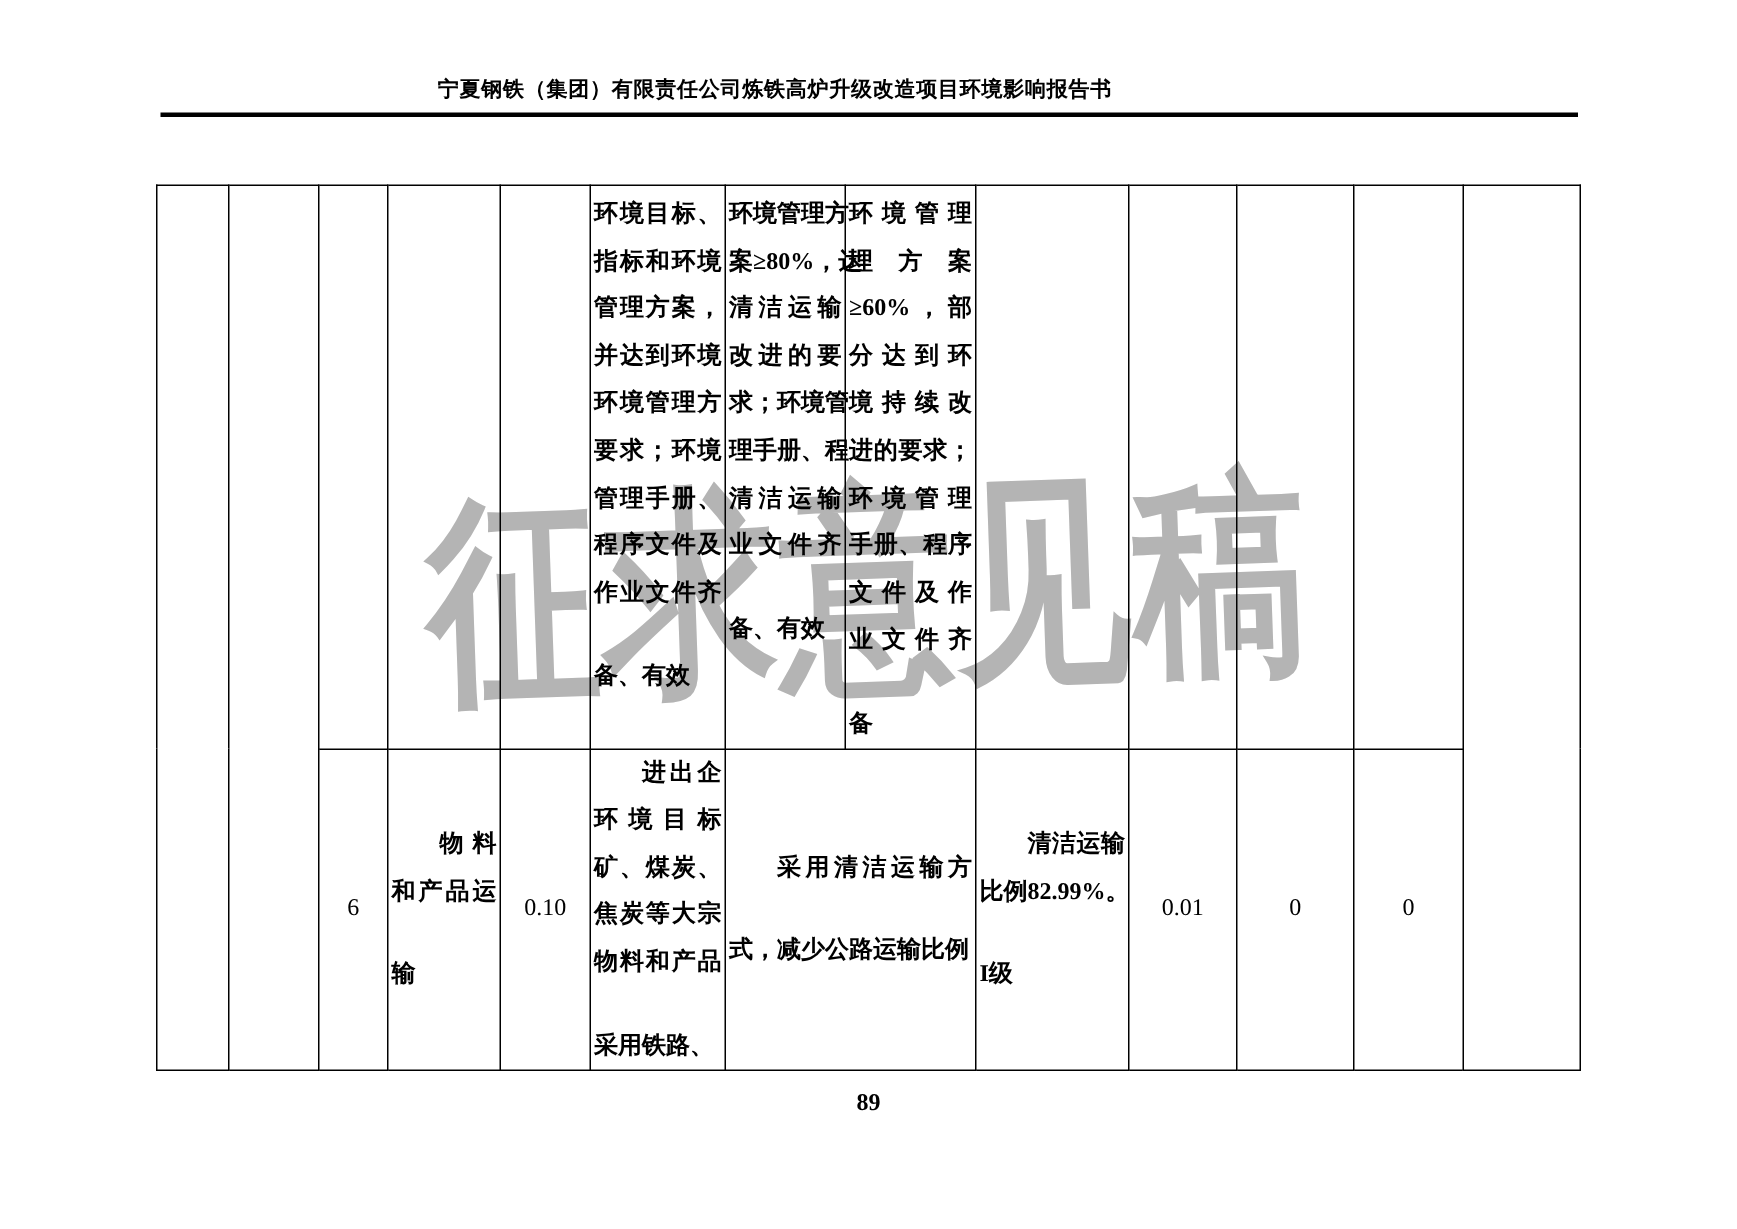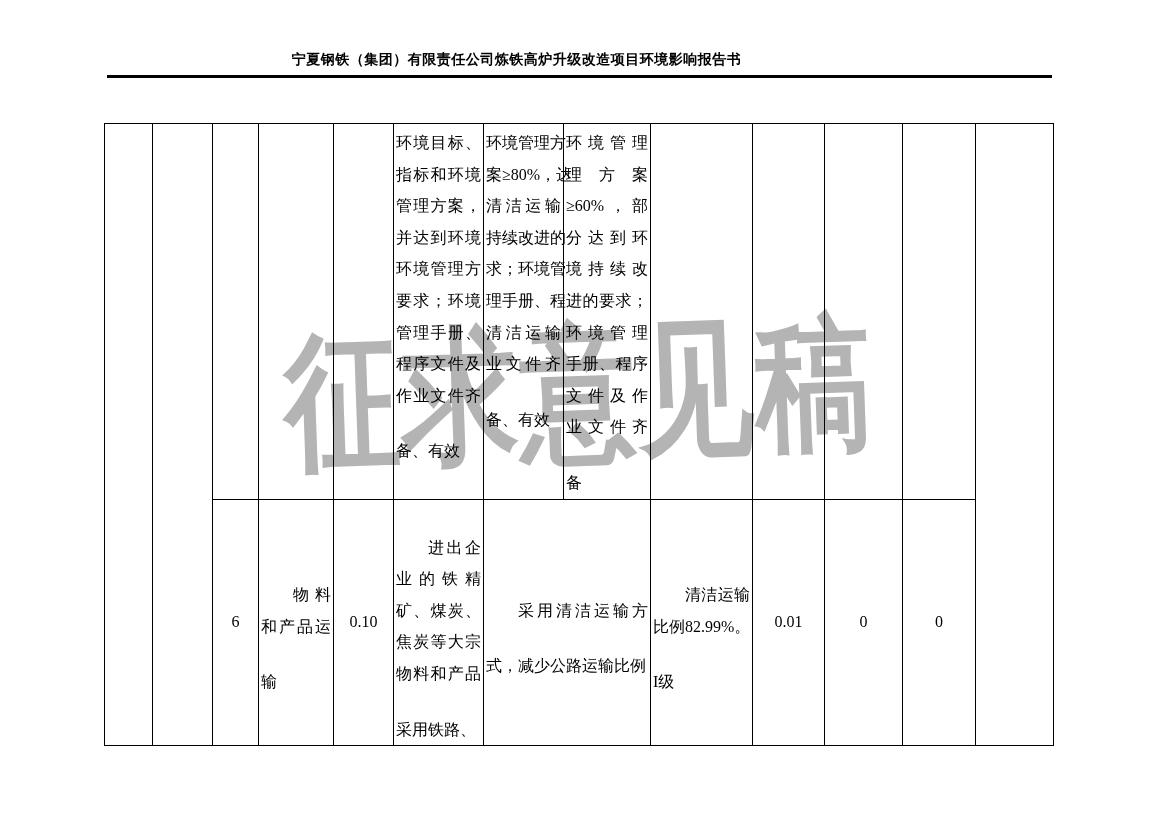--- a/index.html
+++ b/index.html
@@ -46,23 +46,24 @@
   }
   tr.r1 { height:353px; }
   tr.r2 { height:190px; }
   tr.r1 td { vertical-align:top; padding-top:3px; }
   tr.r2 td { vertical-align:middle; }
   .ln {
     line-height:31.6px;
     text-align:justify;
     text-align-last:justify;
     white-space:nowrap;
+    font-weight:bold;
   }
   .ln:last-child { text-align-last:left;margin-top:24px; }
-  .ti .ln:first-child { text-indent:2em;margin-top:32px; }
+  .ti .ln:first-child { text-indent:2em; }
   .num { text-align:center; font-size:17px; }
   .page-number {
     position:absolute; top:727px; left:0; width:1158px;
     text-align:center;
     font-size:16px; font-weight:bold;
     z-index:3;
   }
 </style>
 </head>
 <body>
@@ -107,21 +108,21 @@
             <div class="ln">要求；环境</div>
             <div class="ln">管理手册、</div>
             <div class="ln">程序文件及</div>
             <div class="ln">作业文件齐</div>
             <div class="ln">备、有效</div>
           </td>
       <td class="cell-lines">
             <div class="ln">环境管理方</div>
             <div class="ln">案≥80%，达</div>
             <div class="ln">清洁运输</div>
-            <div class="ln">持续改进的</div>
+            <div class="ln">改进的要</div>
             <div class="ln">求；环境管</div>
             <div class="ln">理手册、程</div>
             <div class="ln">清洁运输</div>
             <div class="ln">业文件齐</div>
             <div class="ln">备、有效</div>
           </td>
       <td class="cell-lines">
             <div class="ln">环境管理</div>
             <div class="ln">理方案</div>
             <div class="ln">≥60%，部</div>
@@ -143,21 +144,21 @@
     <tr class="r2">
       <td class="num">6</td>
       <td class="cell-lines ti">
             <div class="ln">物料</div>
             <div class="ln">和产品运</div>
             <div class="ln">输</div>
           </td>
       <td class="num">0.10</td>
       <td class="cell-lines ti">
             <div class="ln">进出企</div>
-            <div class="ln">业的铁精</div>
+            <div class="ln">环境目标</div>
             <div class="ln">矿、煤炭、</div>
             <div class="ln">焦炭等大宗</div>
             <div class="ln">物料和产品</div>
             <div class="ln">采用铁路、</div>
           </td>
       <td colspan="2" class="cell-lines ti">
             <div class="ln">采用清洁运输方</div>
             <div class="ln">式，减少公路运输比例</div>
           </td>
       <td class="cell-lines ti">
@@ -165,14 +166,15 @@
             <div class="ln">比例82.99%。</div>
             <div class="ln">I级</div>
           </td>
       <td class="num">0.01</td>
       <td class="num">0</td>
       <td class="num">0</td>
     </tr>
   </tbody>
     </table>
 
+  <div class="page-number">89</div>
 
 </div>
 
 </body></html>

